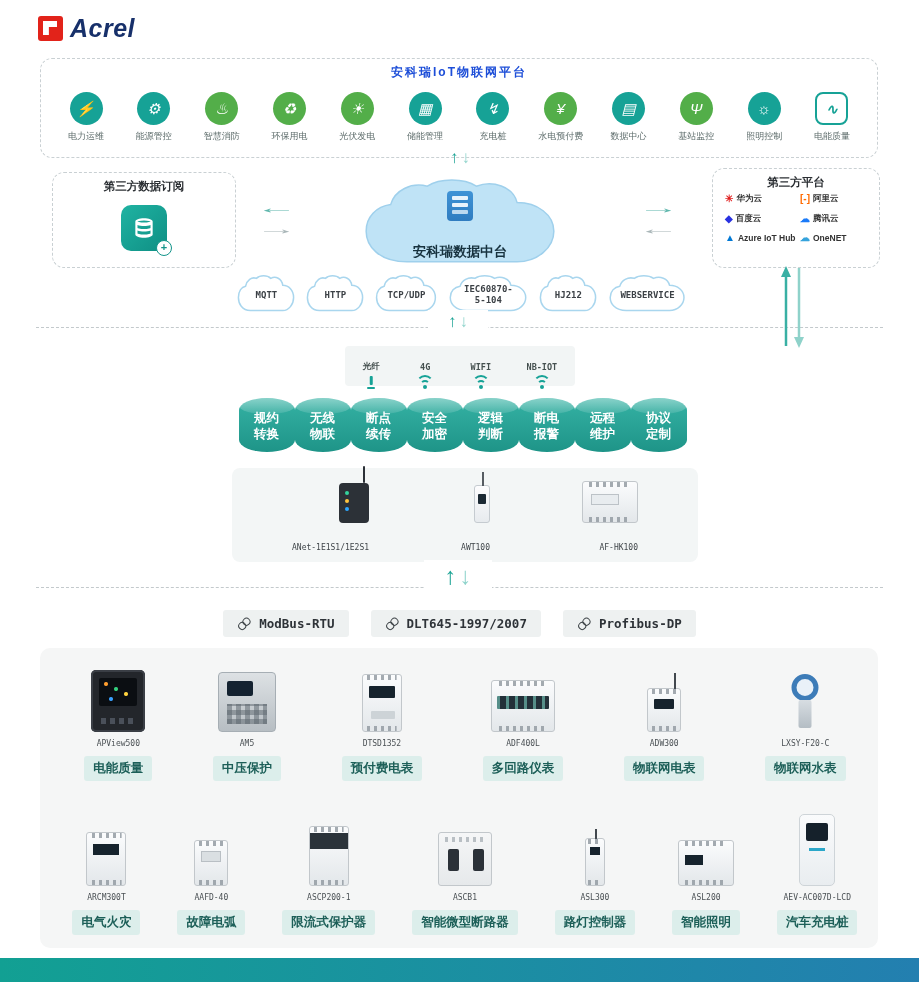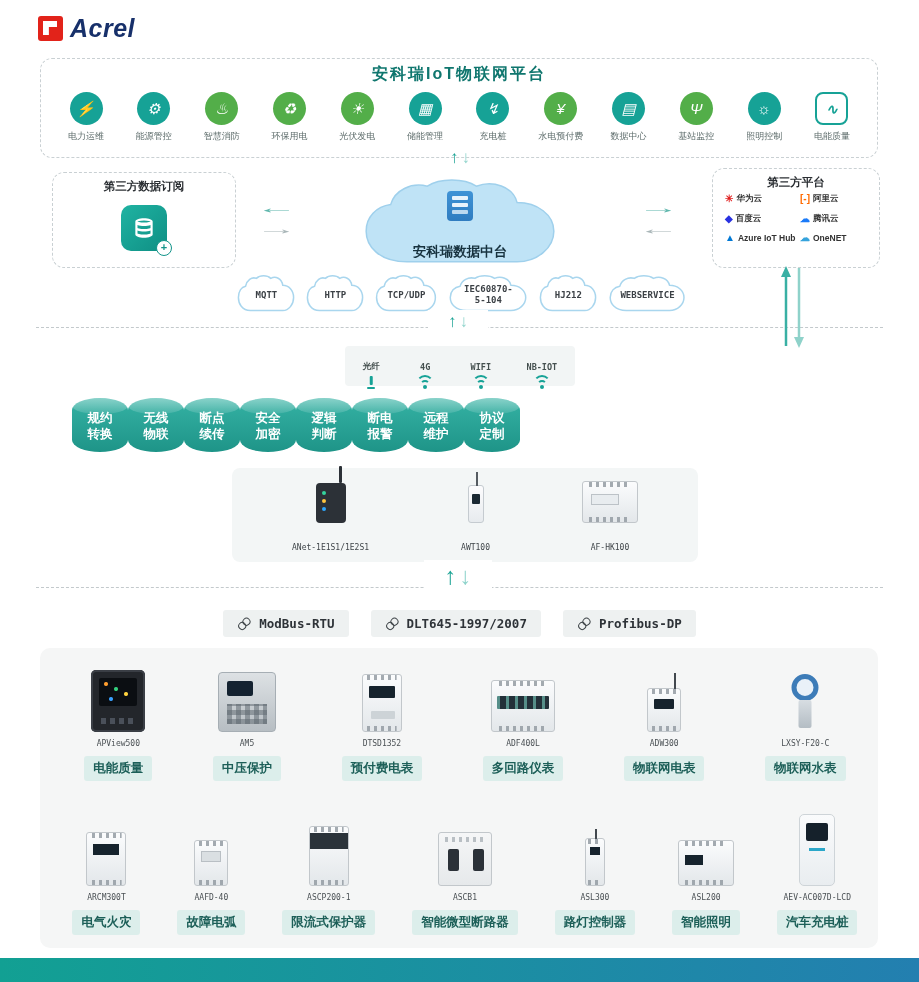--- a/index.html
+++ b/index.html
@@ -9,21 +9,21 @@
   
   .logo{position:absolute;left:38px;top:14px;display:flex;align-items:center;gap:7px;}
   .logo-mark{position:relative;width:25px;height:25px;background:var(--logo_red,#e2231a);border-radius:3px;flex:none;}
   .logo-mark::before{content:"";position:absolute;left:5px;top:5px;width:14px;height:14px;background:#fff;
     clip-path:polygon(0 0,100% 0,100% 42%,42% 42%,42% 100%,0 100%);}
   .logo-text{font-size:25px;font-weight:800;font-style:italic;color:var(--logo_navy,#17306a);letter-spacing:.5px;}
 
   
   .dashed-box{position:absolute;border:1.5px dashed #c9d0d3;border-radius:12px;background:#fff;box-sizing:border-box;}
   .top-box{left:40px;top:58px;width:838px;height:100px;}
-  .top-title{position:absolute;top:5px;left:0;right:0;text-align:center;font-size:16px;font-weight:700;color:#0f766e;letter-spacing:2px;}
+  .top-title{position:absolute;top:5px;left:0;right:0;text-align:center;font-size:12px;font-weight:700;color:#1d4ed8;letter-spacing:2px;}
   .apps-row{position:absolute;left:14px;right:14px;top:33px;display:flex;justify-content:space-between;}
   .app{width:62px;display:flex;flex-direction:column;align-items:center;gap:5px;}
   .app-ic{width:33px;height:33px;border-radius:50%;background:var(--c,#16a296);color:#fff;display:flex;align-items:center;justify-content:center;flex:none;}
   .app-ic .glyph{font-size:15px;line-height:1;}
   .app-ic.square{border-radius:8px;background:#fff;border:2px solid var(--c,#16a296);color:var(--c,#16a296);width:29px;height:29px;font-weight:700;}
   .app-ic.square .glyph{font-size:14px;font-weight:700;}
   .app-label{font-size:9px;color:#5c6b6a;white-space:nowrap;}
 
   
   .varrow{position:absolute;display:flex;gap:3px;align-items:center;justify-content:center;font-weight:700;z-index:5;}
@@ -84,31 +84,31 @@
   .wifi i{position:absolute;left:50%;transform:translateX(-50%);border:2px solid var(--accent,#16a296);
     border-color:var(--accent,#16a296) transparent transparent transparent;border-radius:50%;box-sizing:border-box;}
   .wifi .a1{width:18px;height:18px;top:0;}
   .wifi .a2{width:10px;height:10px;top:4.5px;}
   .wifi .dot{width:4px;height:4px;border:none;background:var(--accent,#16a296);border-radius:50%;top:9.5px;}
   .fiber{position:relative;width:14px;height:13px;display:block;}
   .fiber::before{content:"";position:absolute;left:50%;top:0;transform:translateX(-50%);width:2.5px;height:9px;background:var(--accent,#16a296);border-radius:1px;}
   .fiber::after{content:"";position:absolute;left:50%;bottom:0;transform:translateX(-50%);width:8px;height:2.5px;background:var(--accent,#16a296);border-radius:1px;}
 
   
-  .cyl-row{position:absolute;left:72px;right:66px;top:398px;display:flex;justify-content:flex-start;}
+  .cyl-row{position:absolute;left:72px;right:66px;top:398px;display:flex;justify-content:center;}
   .cyl{width:56px;height:54px;position:relative;border-radius:28px/12px;background:linear-gradient(180deg,#35b2a4,#1e9488);
     display:flex;align-items:center;justify-content:center;flex:none;}
   .cyl::before{content:"";position:absolute;top:0;left:0;right:0;height:16px;border-radius:50%;
     background:linear-gradient(180deg,rgba(255,255,255,.42),rgba(255,255,255,.1));}
   .cap-label{position:relative;width:2.4em;text-align:center;font-size:12.5px;font-weight:700;color:#fff;line-height:1.3;word-break:break-all;margin-top:2px;z-index:1;}
 
   
   .gw-box{position:absolute;left:232px;top:468px;width:466px;height:94px;background:#f3f6f6;border-radius:8px;
     display:flex;justify-content:space-around;align-items:flex-end;padding:0 14px 10px;box-sizing:border-box;}
-  .gw{display:flex;flex-direction:column;align-items:center;gap:20px;}
+  .gw{display:flex;flex-direction:column;align-items:flex-end;gap:20px;}
   .gw-hold{height:46px;display:flex;align-items:flex-end;}
   .gw-model{font:8px "DejaVu Sans Mono",monospace;color:#3f4549;}
 
   
   .fp-row{position:absolute;left:0;right:0;top:610px;display:flex;justify-content:center;gap:22px;}
   .fp-pill{display:flex;align-items:center;gap:8px;background:#eef1f1;padding:6px 14px;border-radius:3px;
     font:700 12.5px "DejaVu Sans Mono",monospace;color:#2e3338;}
   .link-ic{position:relative;width:14px;height:13px;transform:rotate(-45deg);flex:none;}
   .link-ic::before,.link-ic::after{content:"";position:absolute;width:8px;height:8px;border:1.6px solid #3d4347;border-radius:50%;box-sizing:border-box;top:2.5px;}
   .link-ic::before{left:0;}

